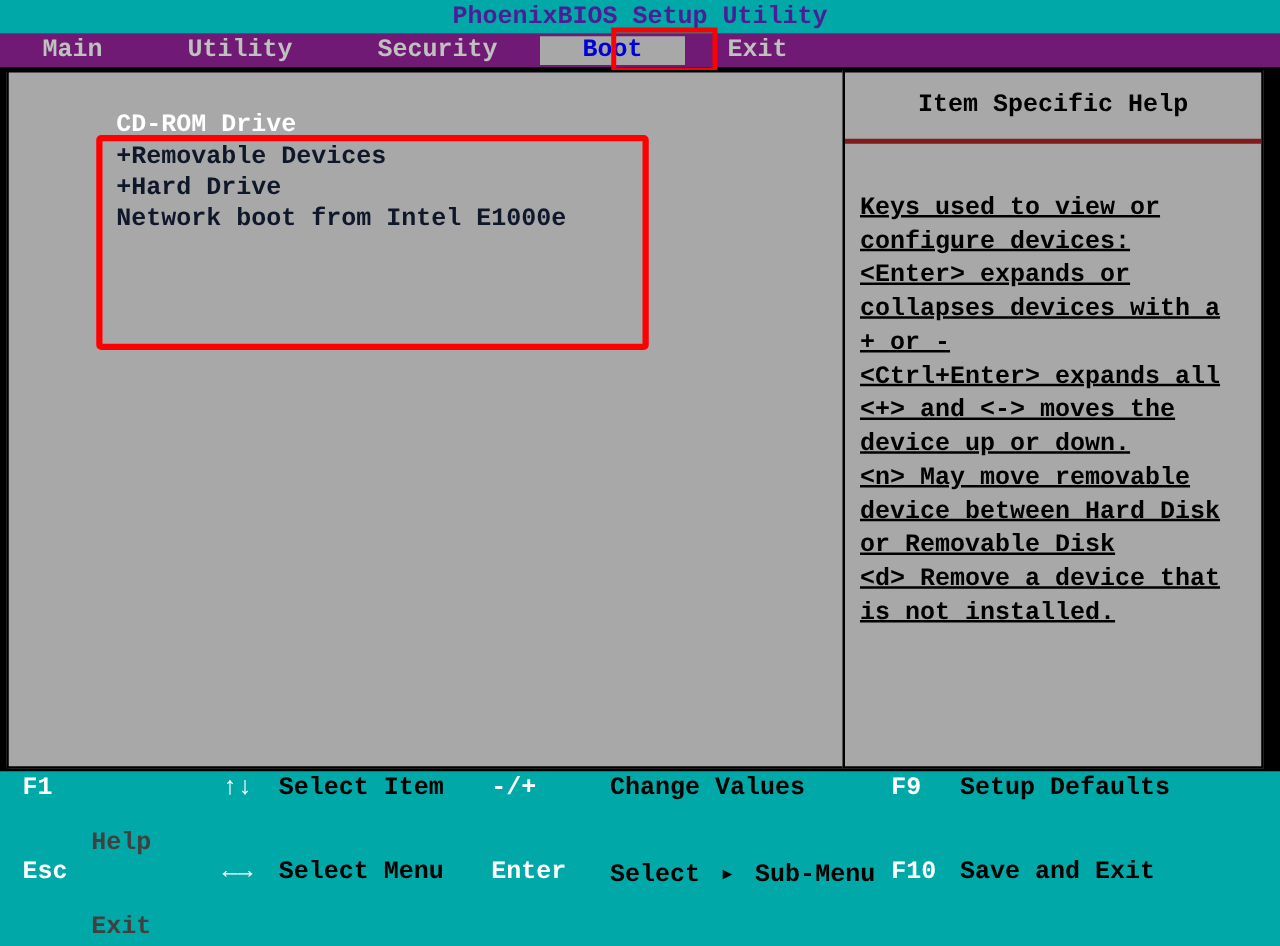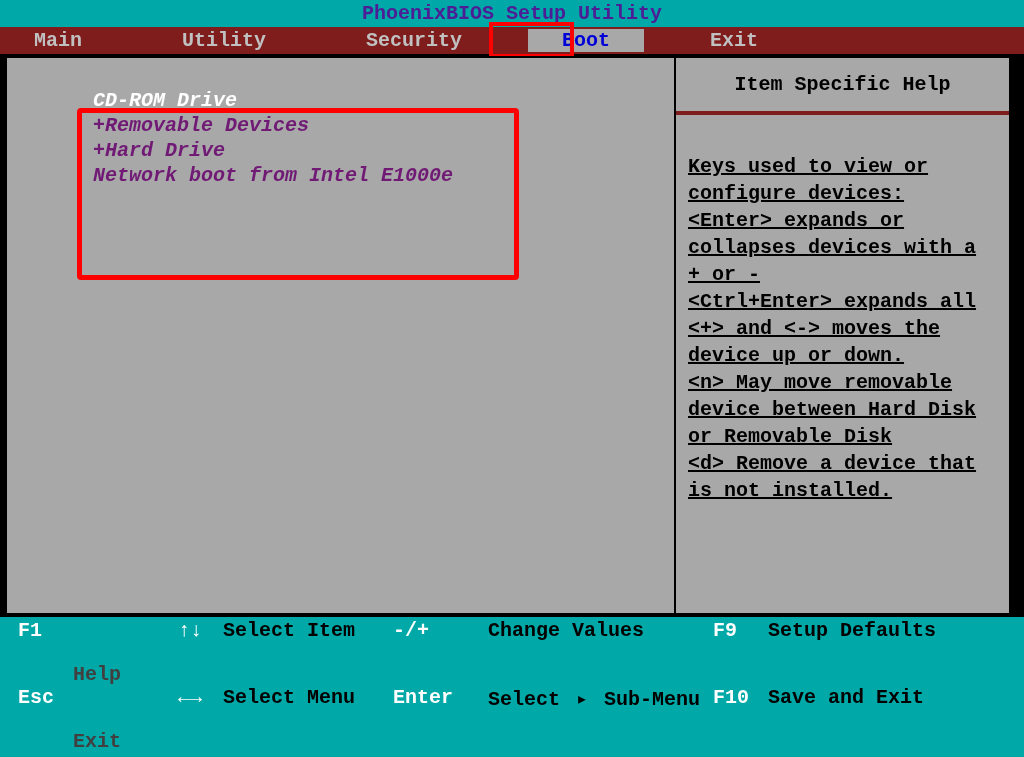--- a/index.html
+++ b/index.html
@@ -19,24 +19,23 @@
       flex-direction: column;
     }
     .title-bar {
       background: #00a8a8;
       color: #4c1d95;
       text-align: center;
       padding: 2px 0;
       font-weight: bold;
     }
     .menu-bar {
-      background: #7f1d1d;
+      background: #701a75;
       display: flex;
       padding: 2px 0;
-      gap: 32px;
     }
     .menu-item {
       color: #c0c0c0;
       padding: 0 34px;
       cursor: pointer;
     }
     .menu-item.active {
       background: #a8a8a8;
       color: #0000d8;
     }
@@ -64,25 +63,24 @@
       flex: 1;
       border: 2px solid #000;
       border-right: none;
       padding: 50px 20px 20px 20px;
       position: relative;
     }
     .boot-list {
       position: absolute;
       top: 30px;
       left: 86px;
-      font-style: italic;
     }
     .boot-item {
       padding: 1px 0;
-      color: #701a75;
+      color: #0f172a;
       white-space: nowrap;
     }
     .boot-item.selected {
       color: #fff;
     }
     .boot-highlight {
       border: 5px solid #ff0000;
       border-radius: 4px;
       position: absolute;
       top: 108px;

